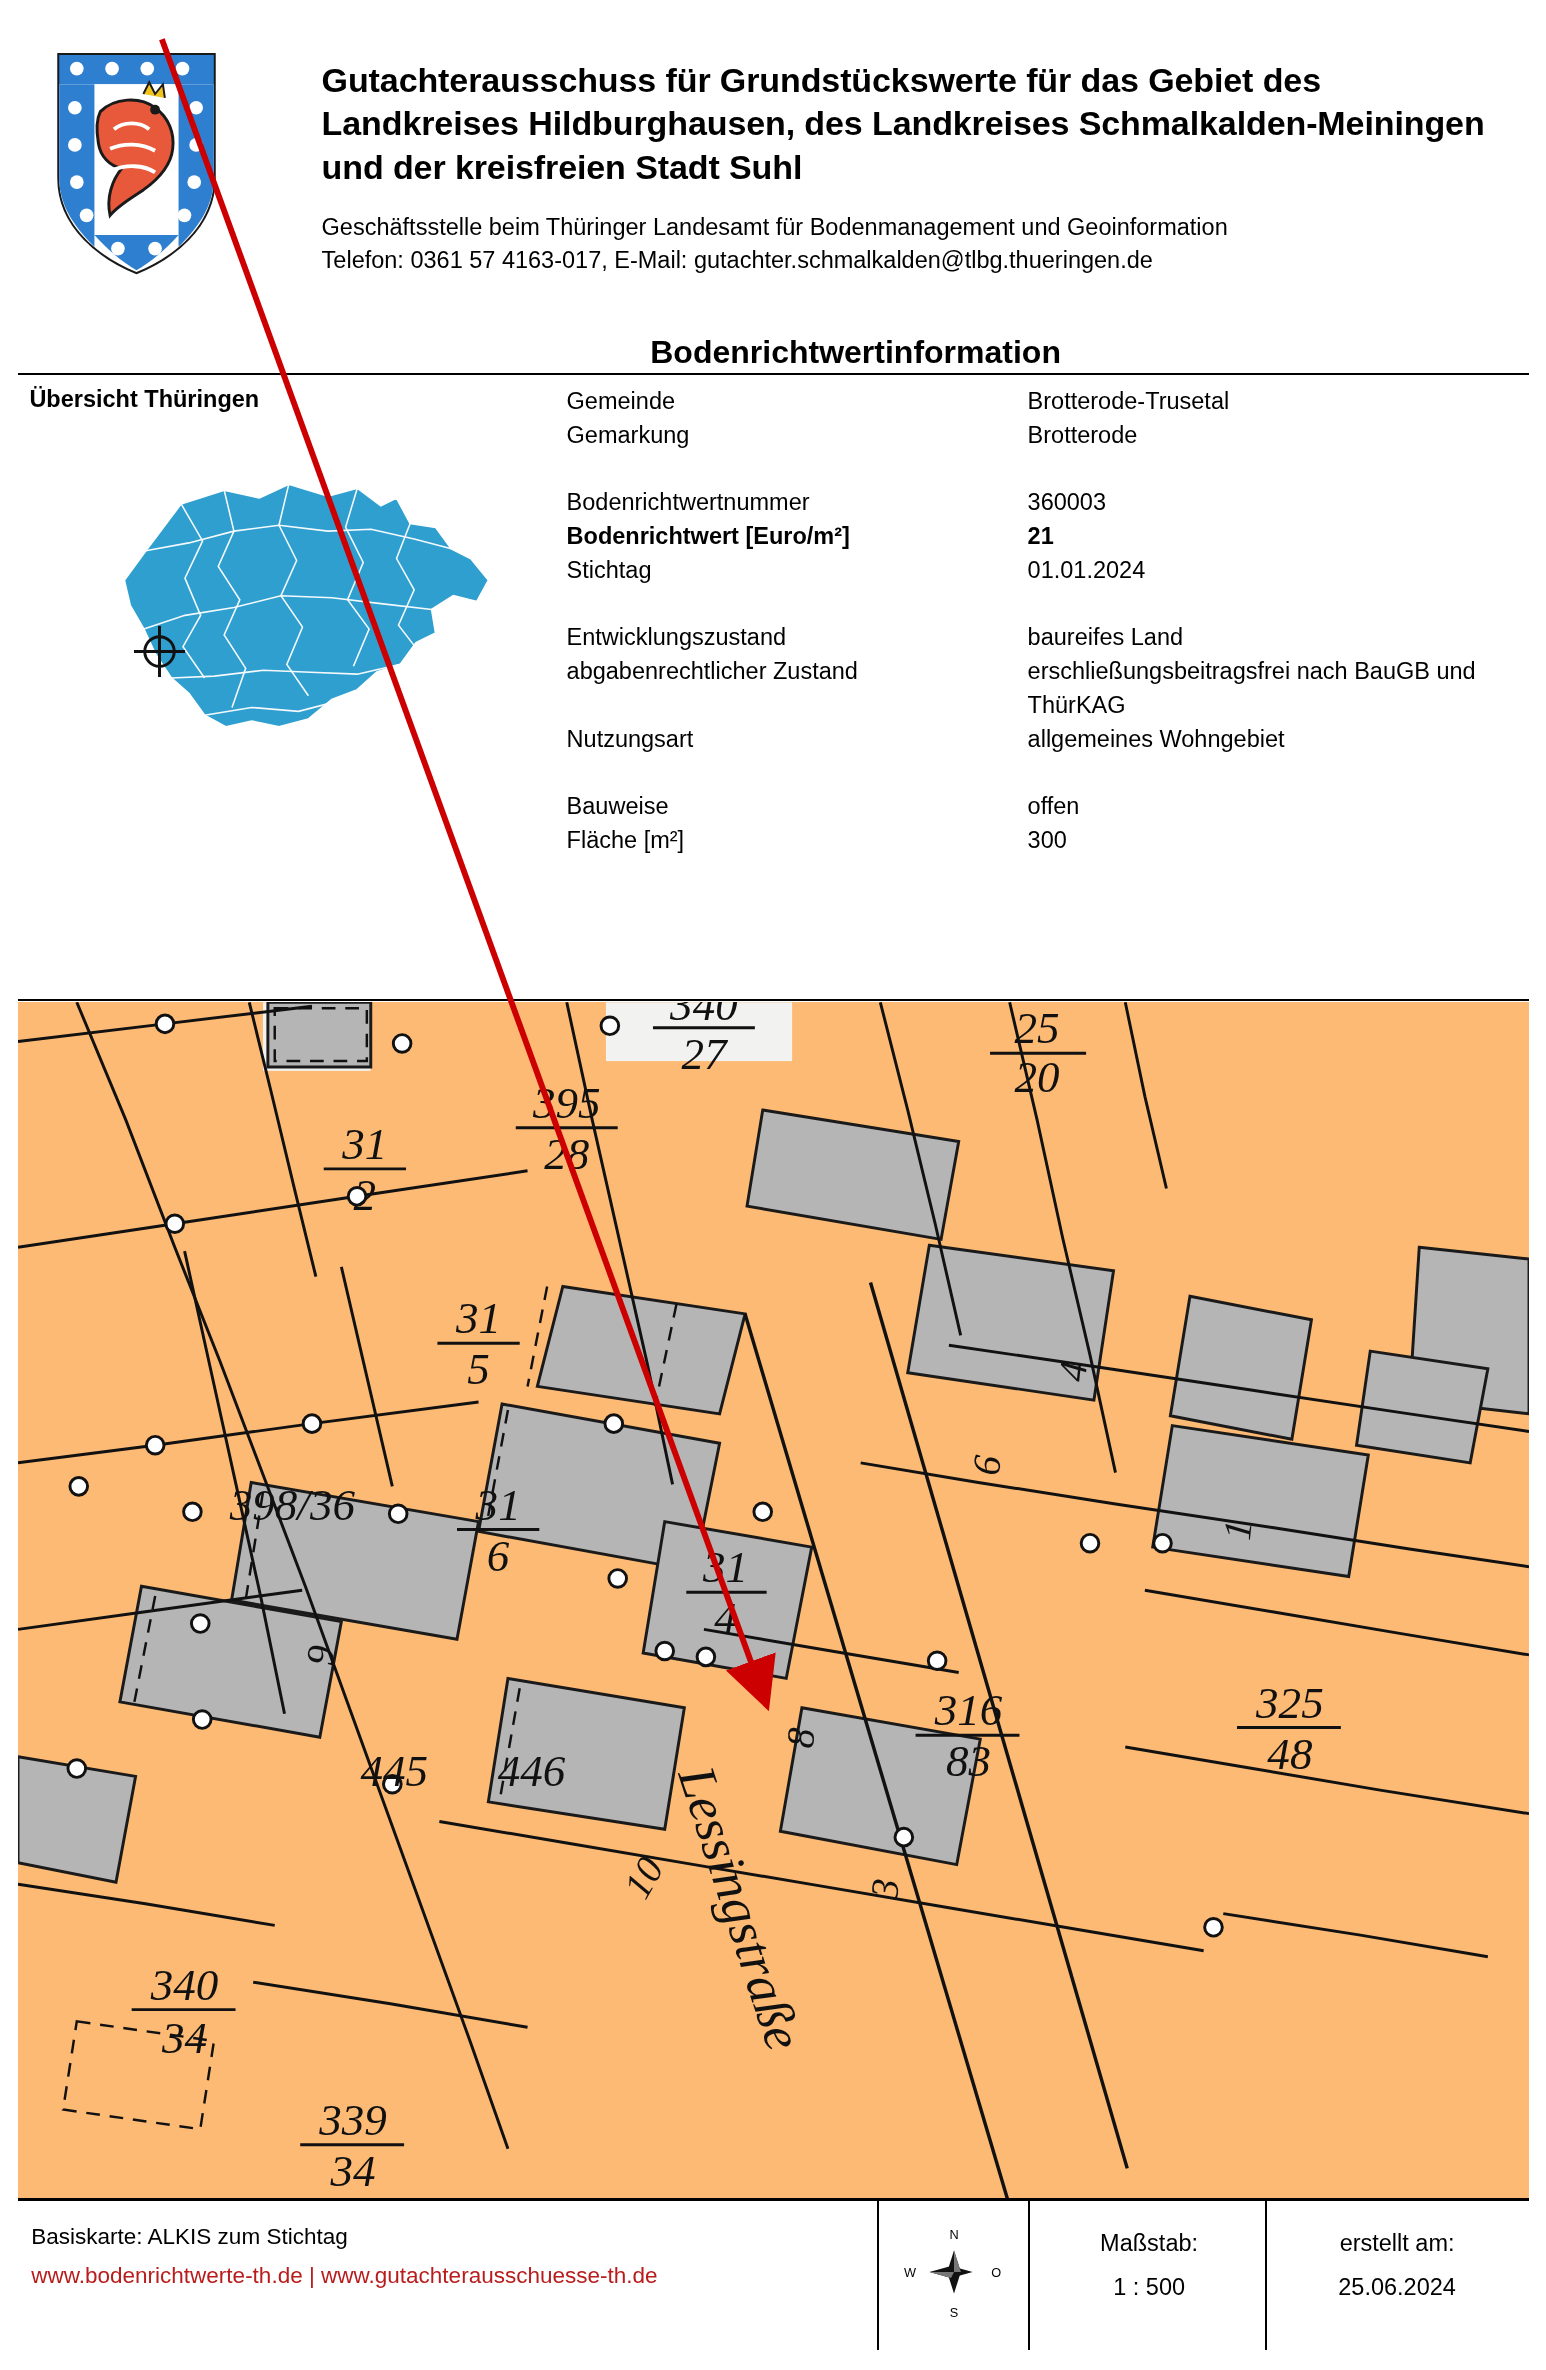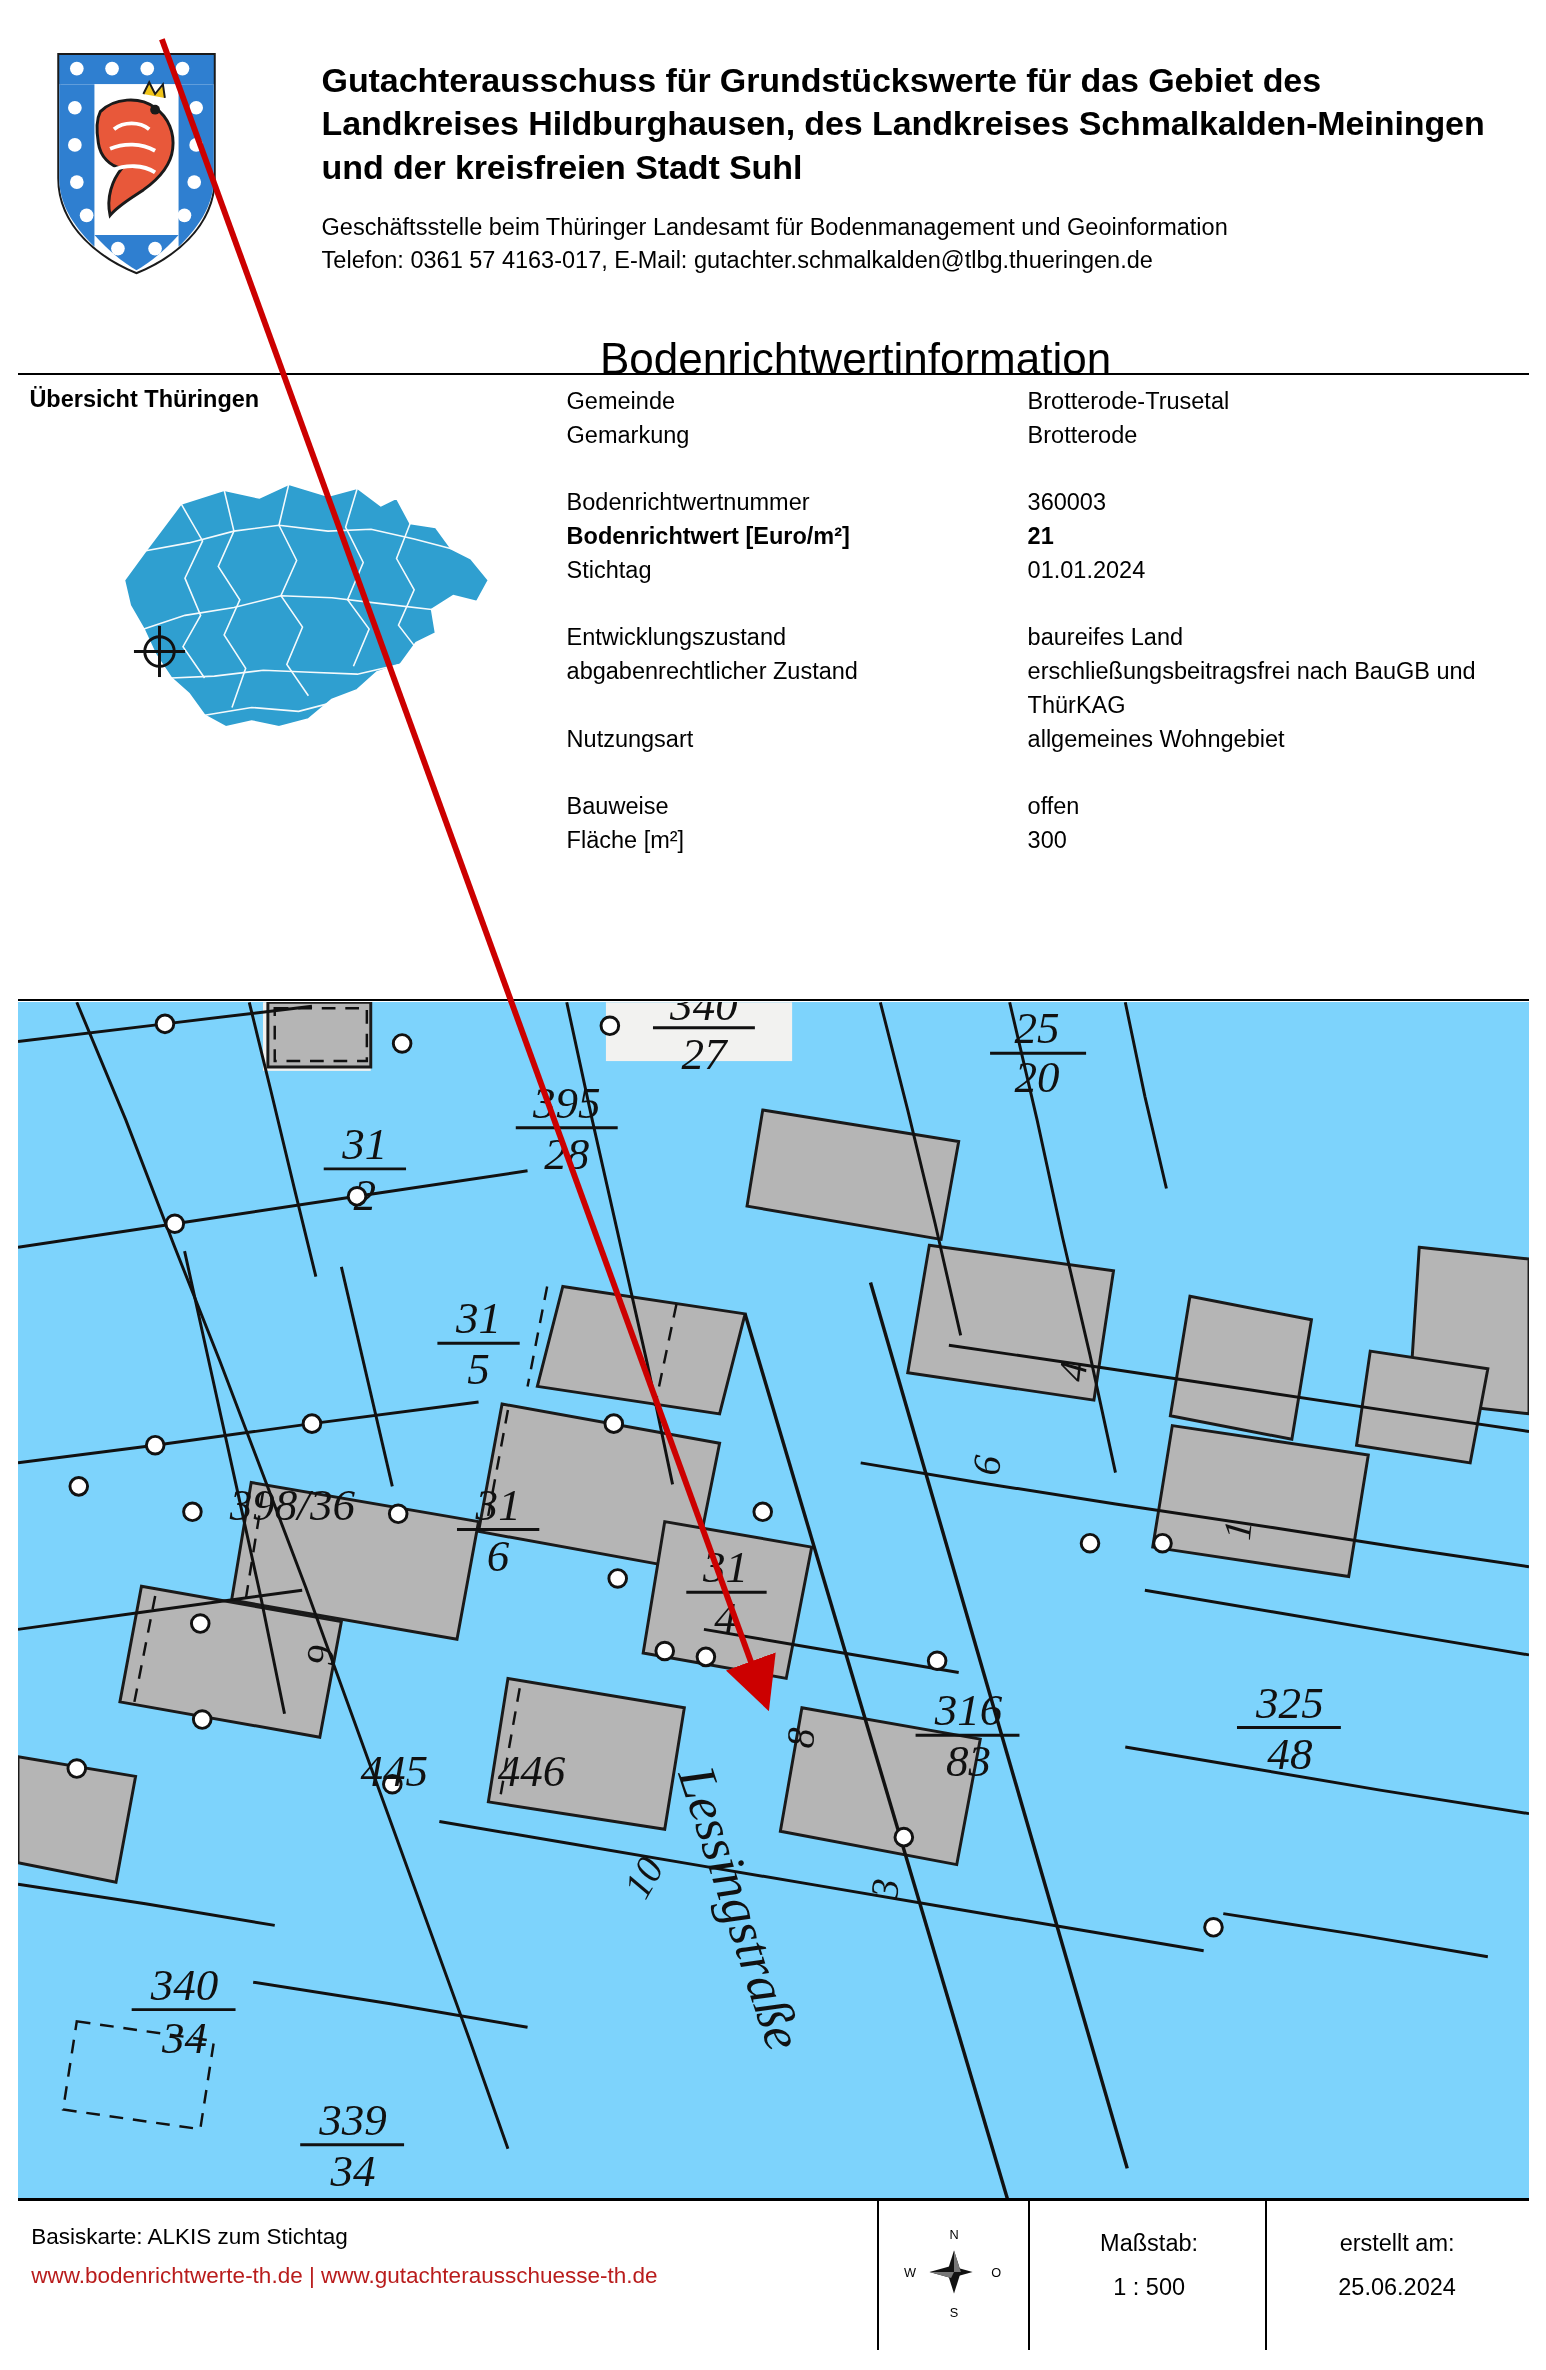--- a/index.html
+++ b/index.html
@@ -56,22 +56,22 @@
     font-size: 23.5px;
     line-height: 1.42;
     font-weight: normal;
   }
   .doc-title {
     position: absolute;
     left: 304px;
     top: 312px;
     width: 1068px;
     text-align: center;
-    font-size: 44px;
-    font-weight: normal;
+    font-size: 32px;
+    font-weight: bold;
   }
 
   
   .info-section {
     position: absolute;
     left: 17.6px;
     top: 374px;
     width: 1511px;
     height: 627px;
     box-sizing: border-box;
@@ -122,21 +122,21 @@
   .gap-md { height: 33px; }
 
   
   .map-area {
     position: absolute;
     left: 17.6px;
     top: 1002px;
     width: 1511px;
     height: 1198px;
     overflow: hidden;
-    background: #7dd3fc;
+    background: #fdba74;
     border-bottom: 2px solid #000;
     box-sizing: border-box;
   }
   .map-area svg { display: block; }
 
   
   .arrow-overlay {
     position: absolute;
     left: 0; top: 0;
     width: 1547px;

